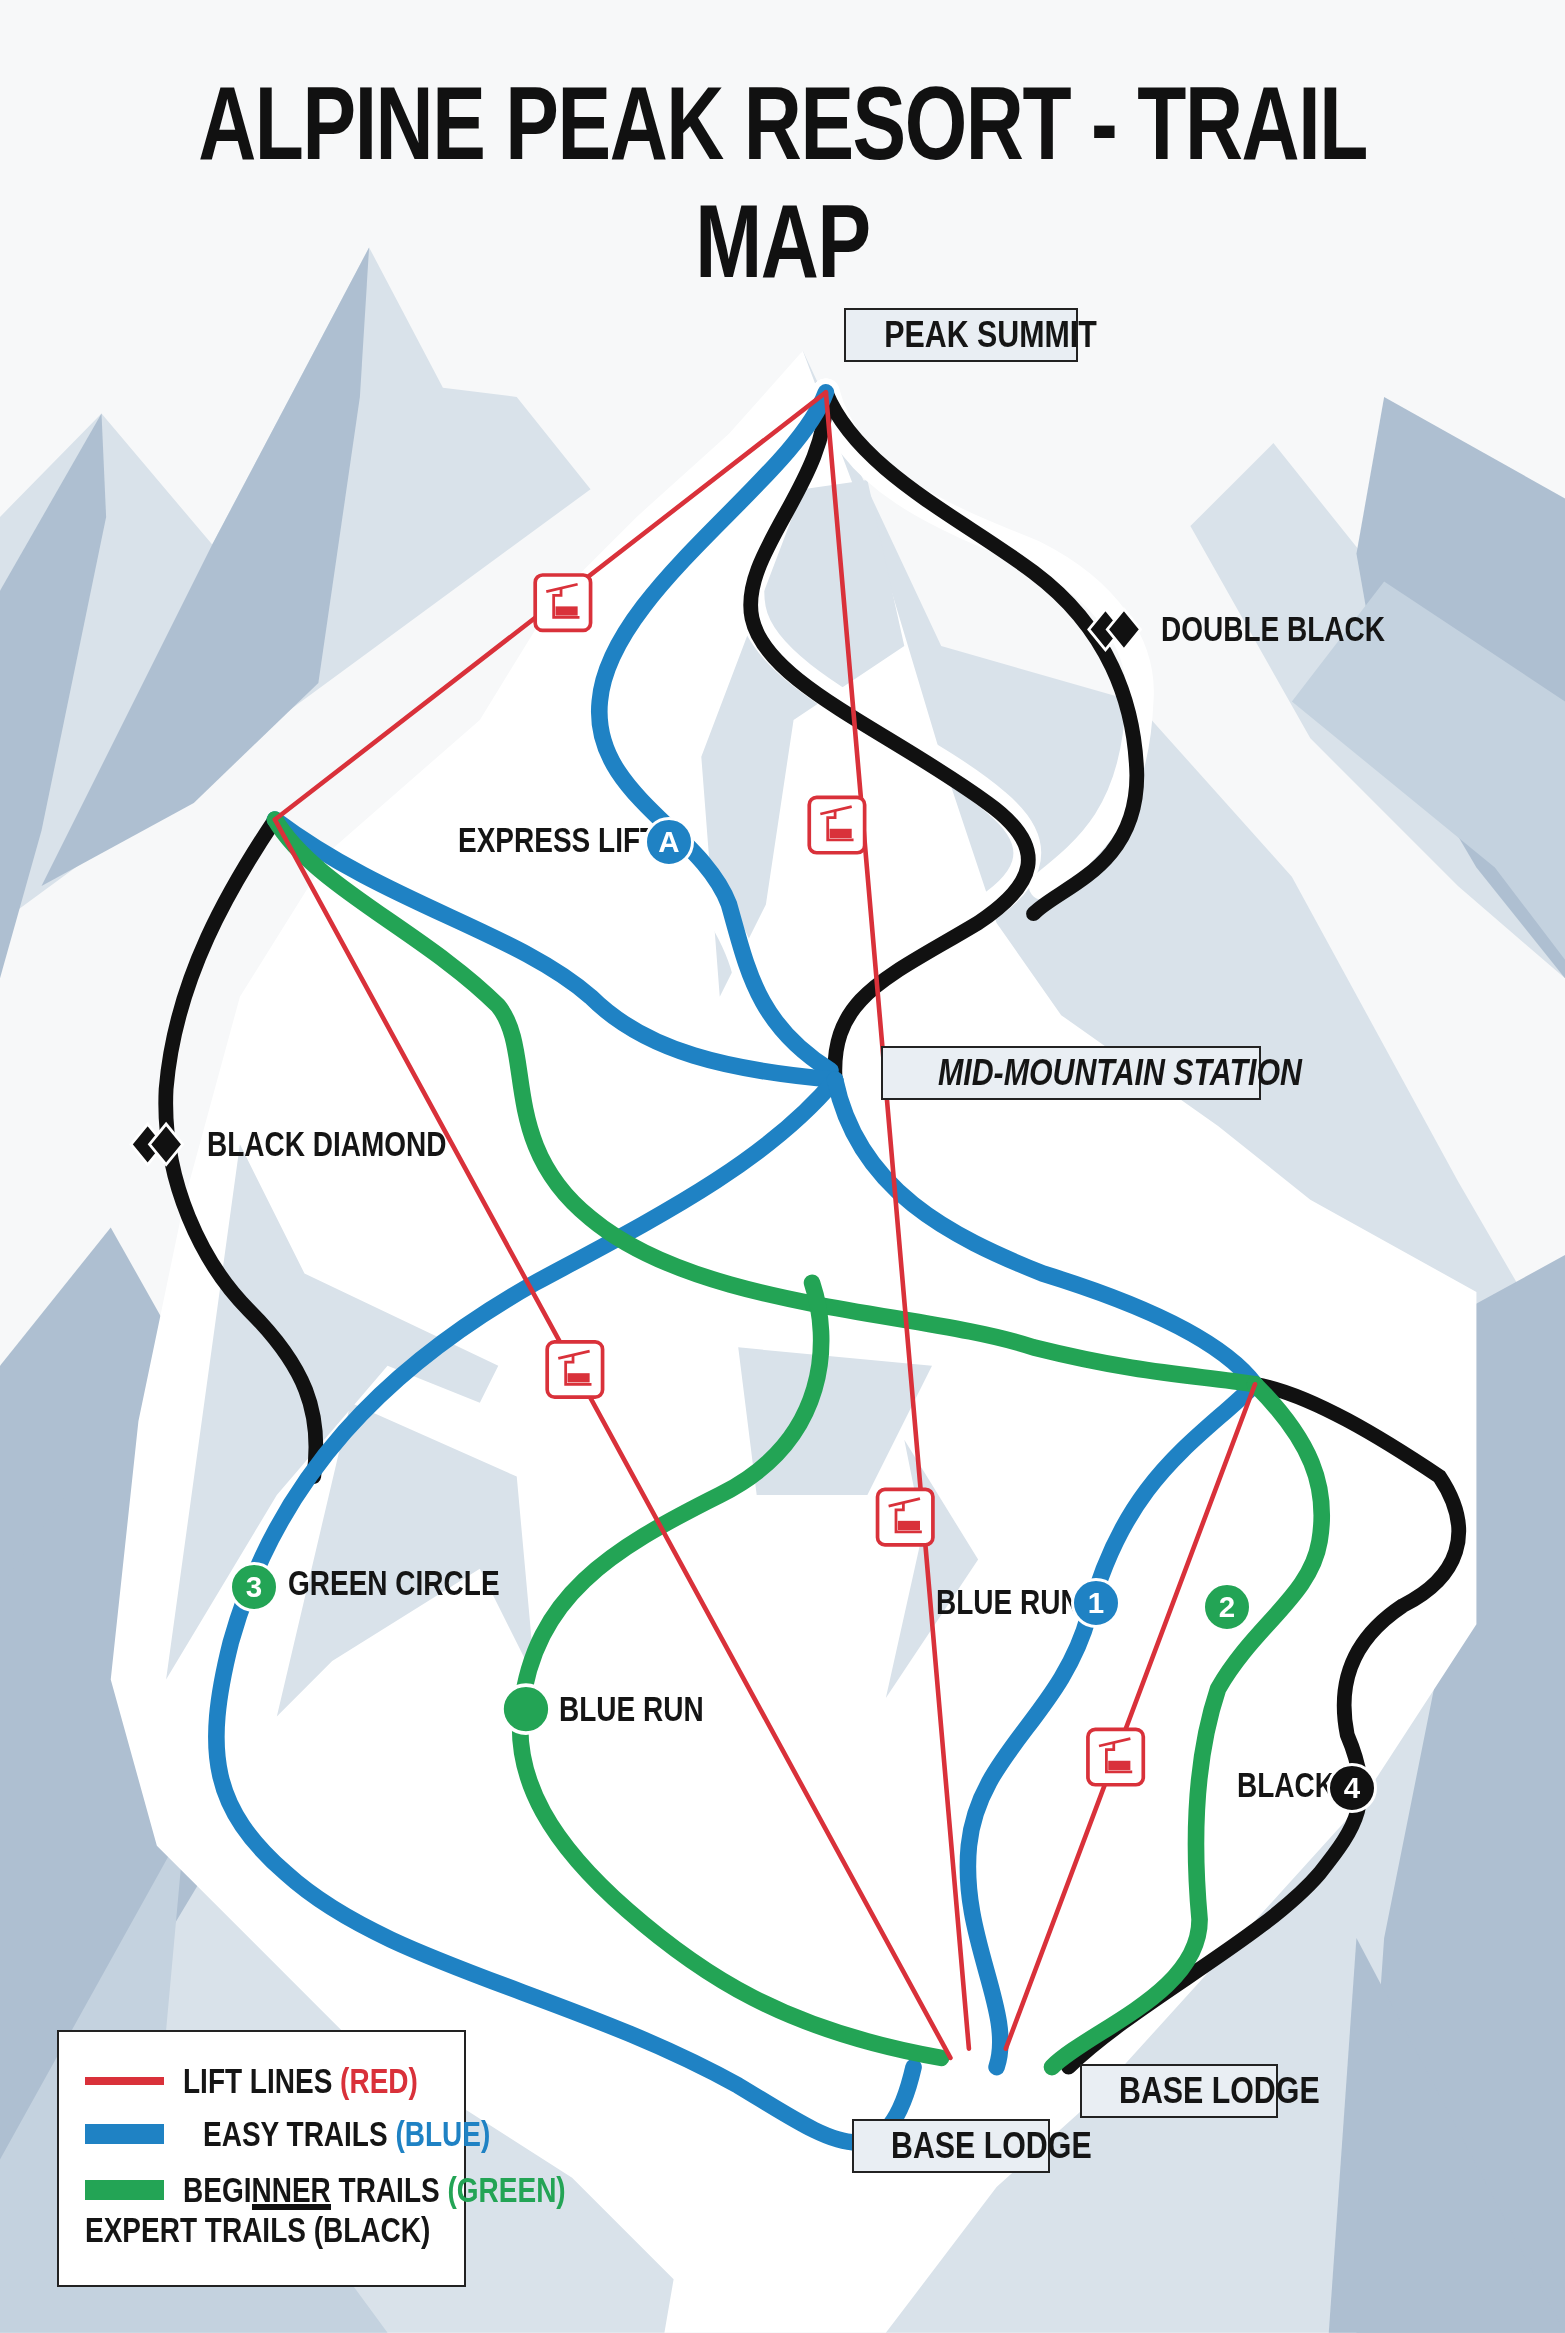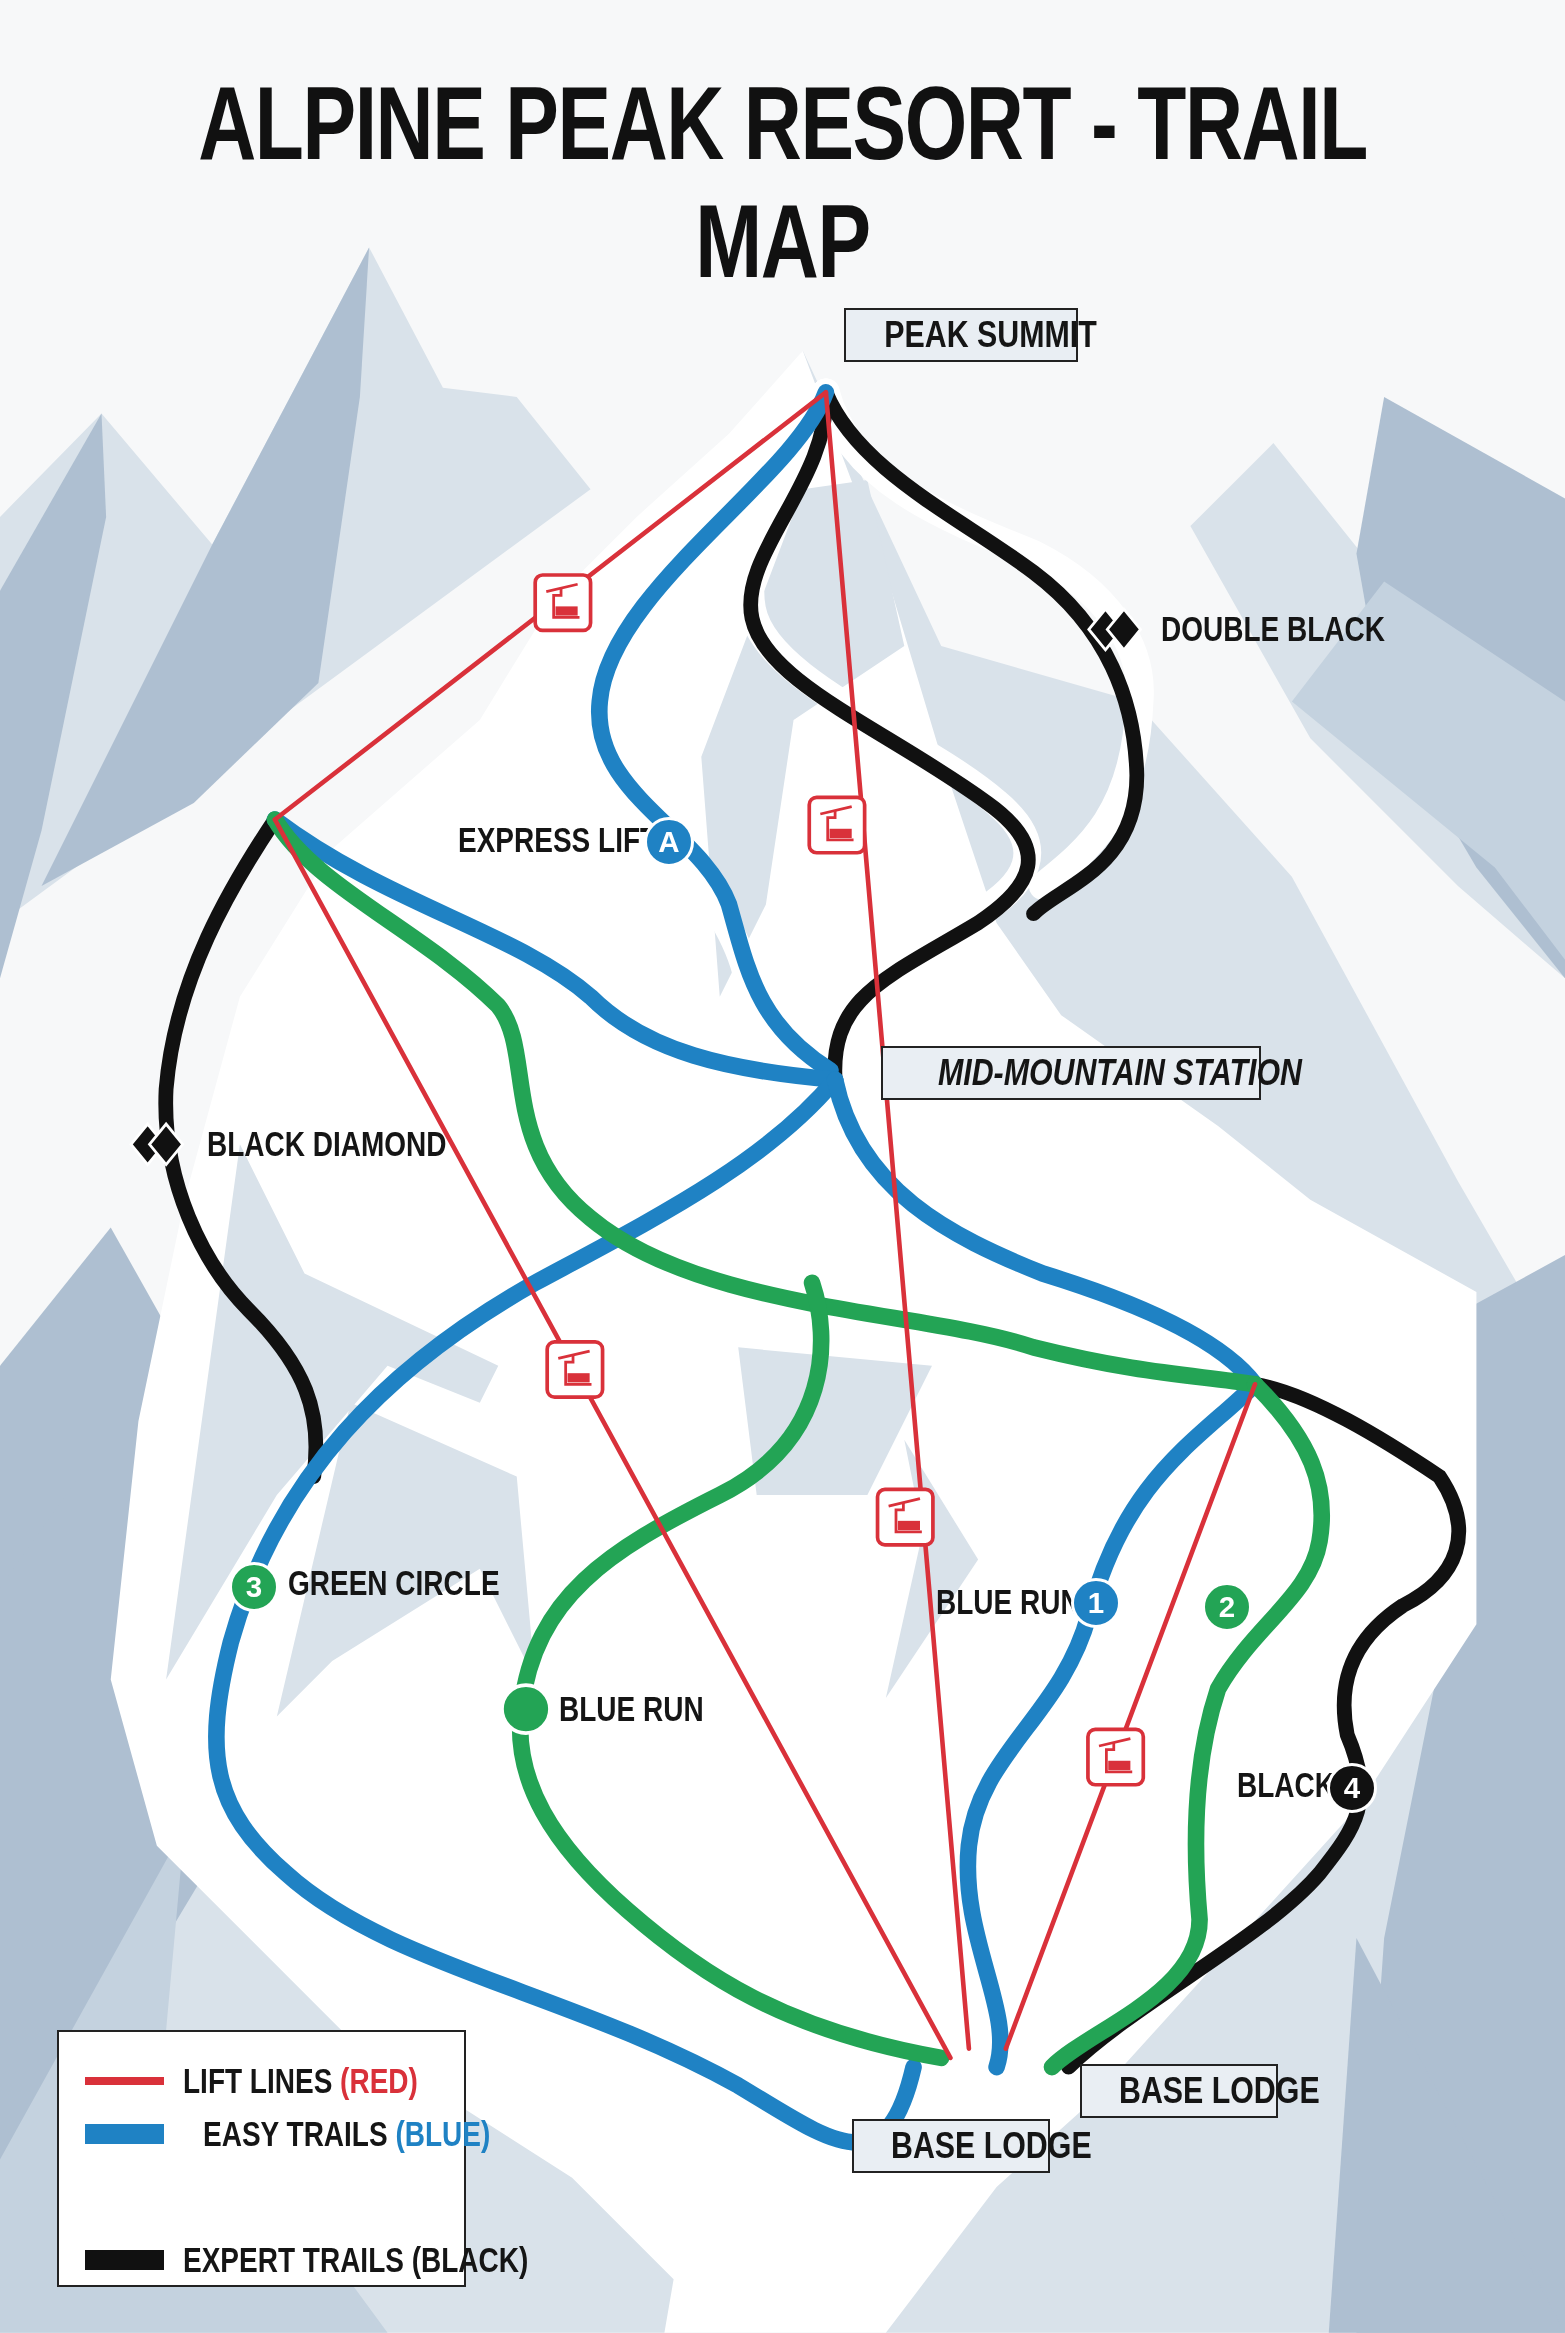--- a/index.html
+++ b/index.html
@@ -181,18 +181,22 @@
 
 <div class="legend">
   <div class="legend-row" style="top:26px;">
     <div class="legend-swatch" style="height:7.4px; background:#d9313a;"></div>
     <div class="legend-text"><span>LIFT LINES</span> <span style="color:#d9313a;">(RED)</span></div>
   </div>
   <div class="legend-row" style="top:79px;gap:20px;">
     <div class="legend-swatch" style="height:20px; background:#1f82c4;"></div>
     <div class="legend-text"><span>EASY TRAILS</span> <span style="color:#1f82c4;">(BLUE)</span></div>
   </div>
-  <div class="legend-row" style="top:205px;">
+  <div class="legend-row" style="top:135px;">
+    <div class="legend-swatch" style="height:20px; background:#23a455;"></div>
+    <div class="legend-text"><span>BEGINNER TRAILS</span> <span style="color:#23a455;">(GREEN)</span></div>
+  </div>
+  <div class="legend-row" style="top:172px;flex-direction:column;">
     <div class="legend-swatch" style="height:20px; background:#111;"></div>
     <div class="legend-text"><span>EXPERT TRAILS</span> <span>(BLACK)</span></div>
   </div>
 </div>
 
 
 </body></html>

